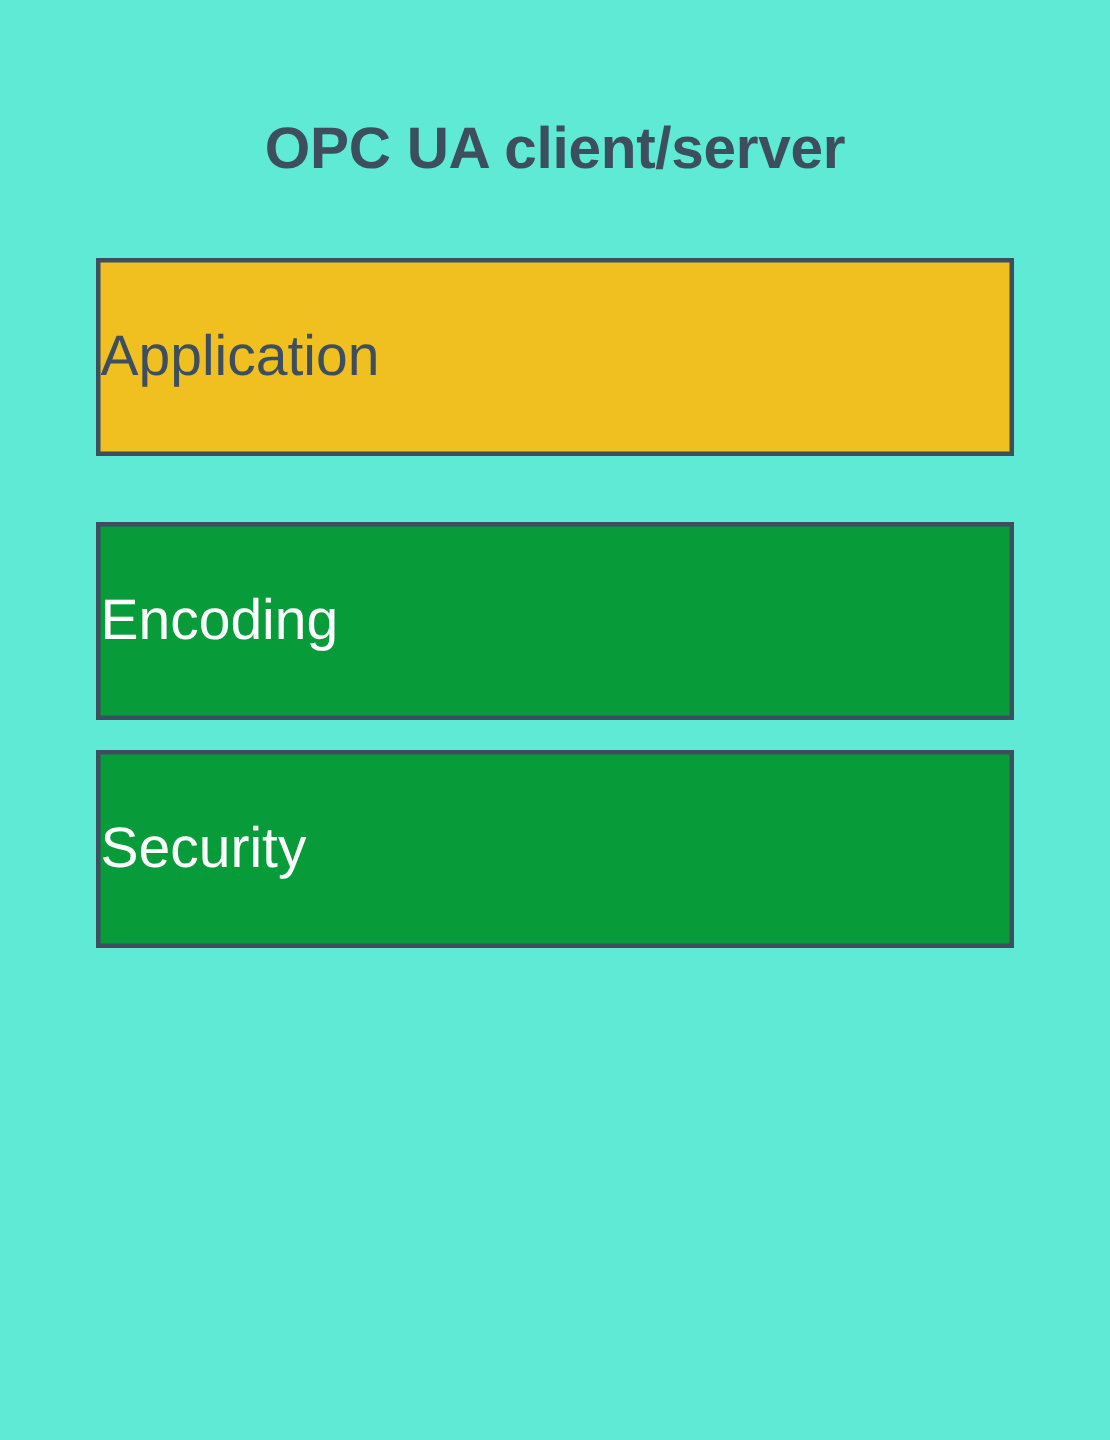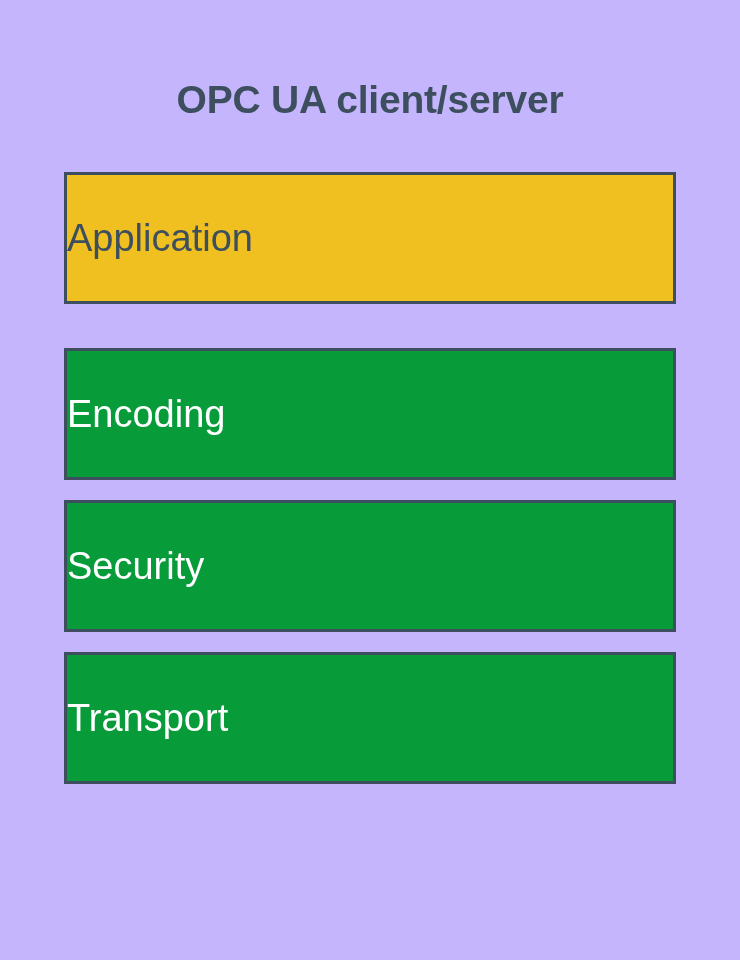--- a/index.html
+++ b/index.html
@@ -12,21 +12,21 @@
     height: 960px;
     overflow: hidden;
     font-family: "Liberation Sans", sans-serif;
     -webkit-font-smoothing: antialiased;
   }
 
   #diagram-root {
     position: relative;
     width: 740px;
     height: 960px;
-    background: #c4b5fd;
+    background: #5eead4;
   }
 
   
   .diagram-title {
     position: absolute;
     left: 0;
     top: 76px;
     width: 740px;
     text-align: center;
     font-size: 39px;
@@ -93,18 +93,15 @@
     </div>
 
     <div class="layer-box svc">
       <span class="layer-label">Encoding</span>
     </div>
 
     <div class="layer-box svc">
       <span class="layer-label">Security</span>
     </div>
 
-    <div class="layer-box svc last">
-      <span class="layer-label">Transport</span>
-    </div>
 
   </div>
 </div>
 
 </body></html>

